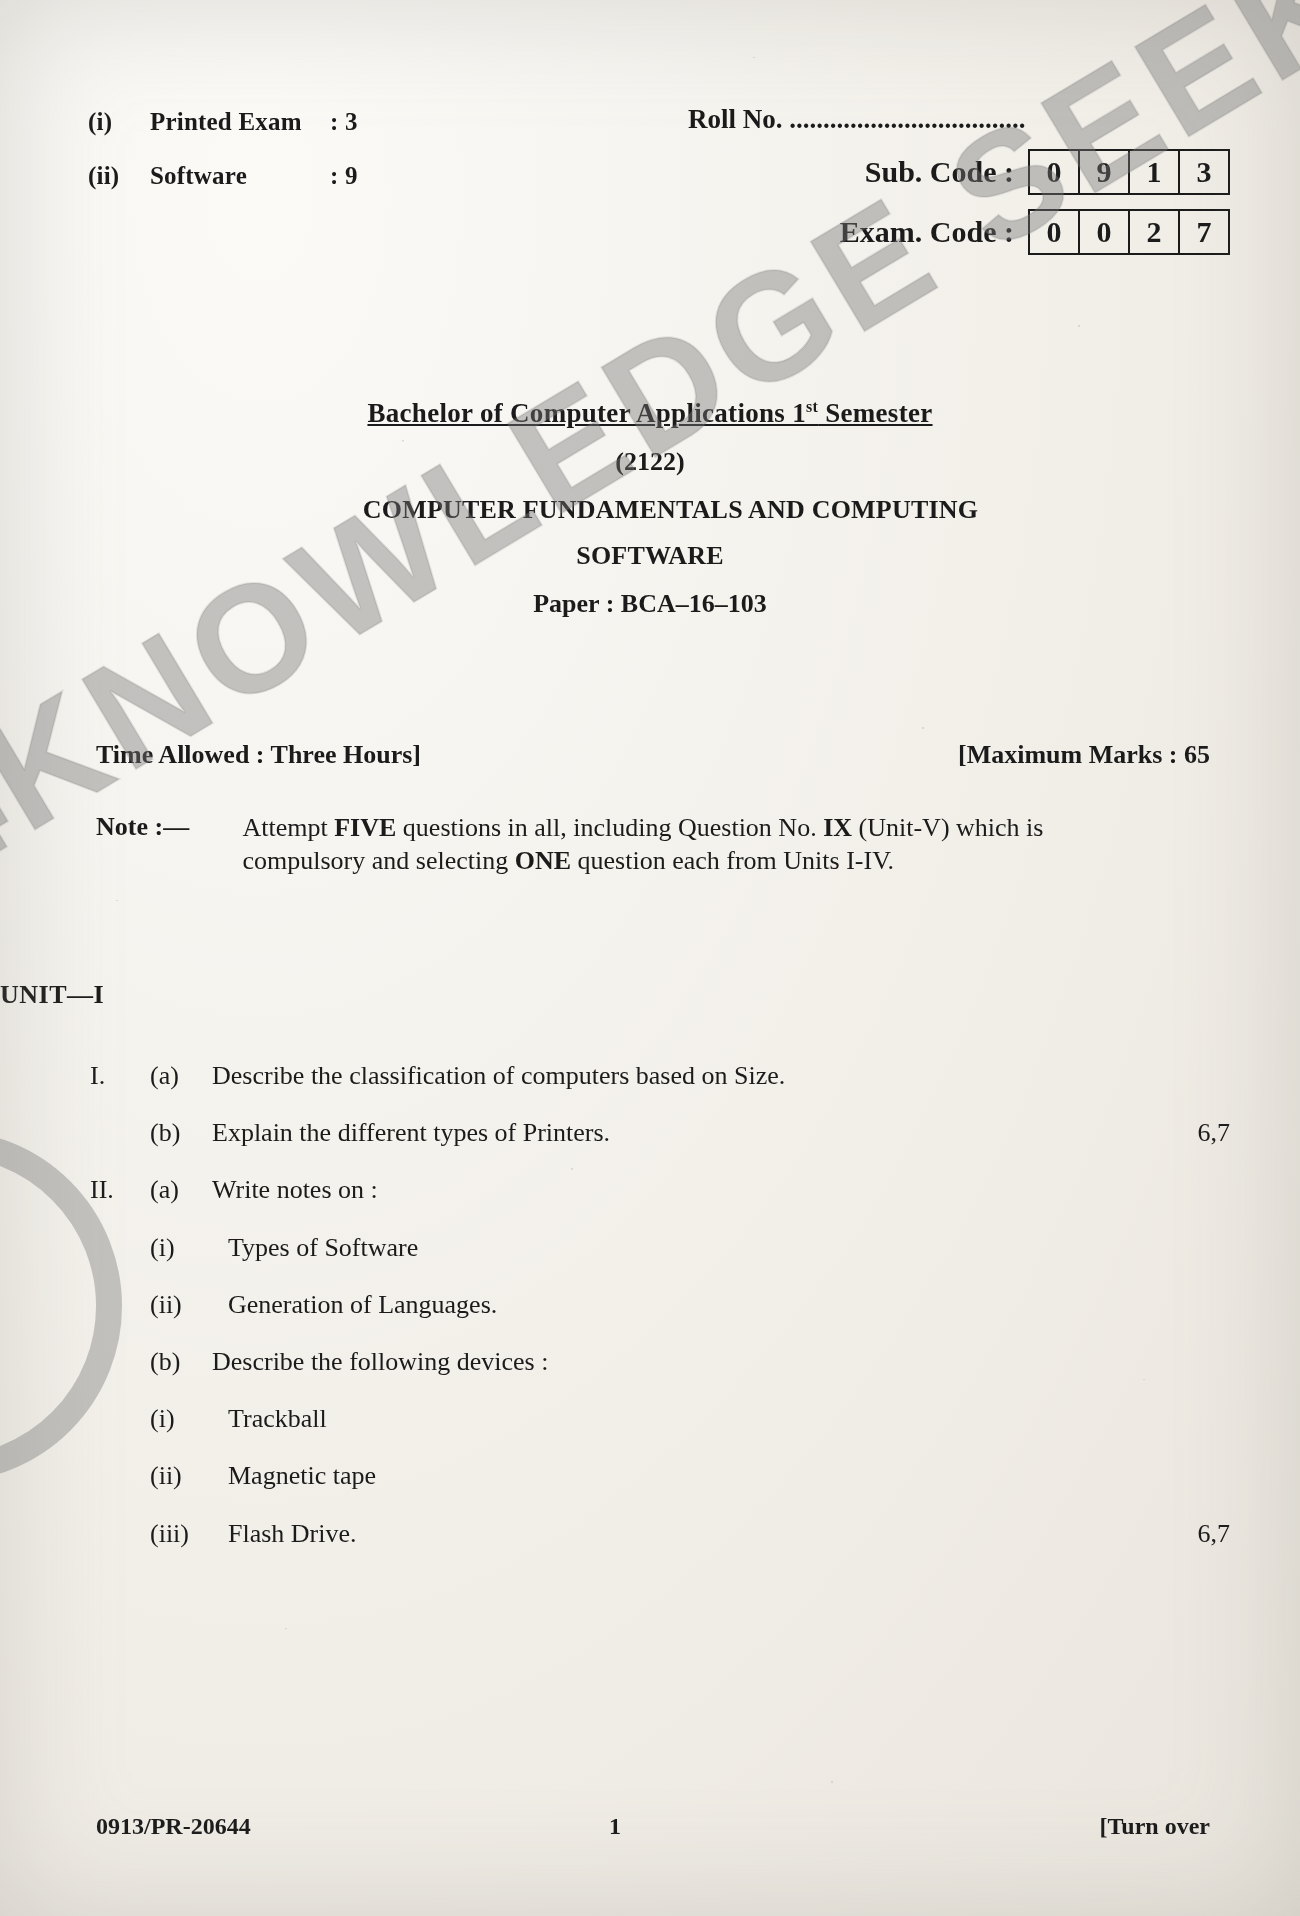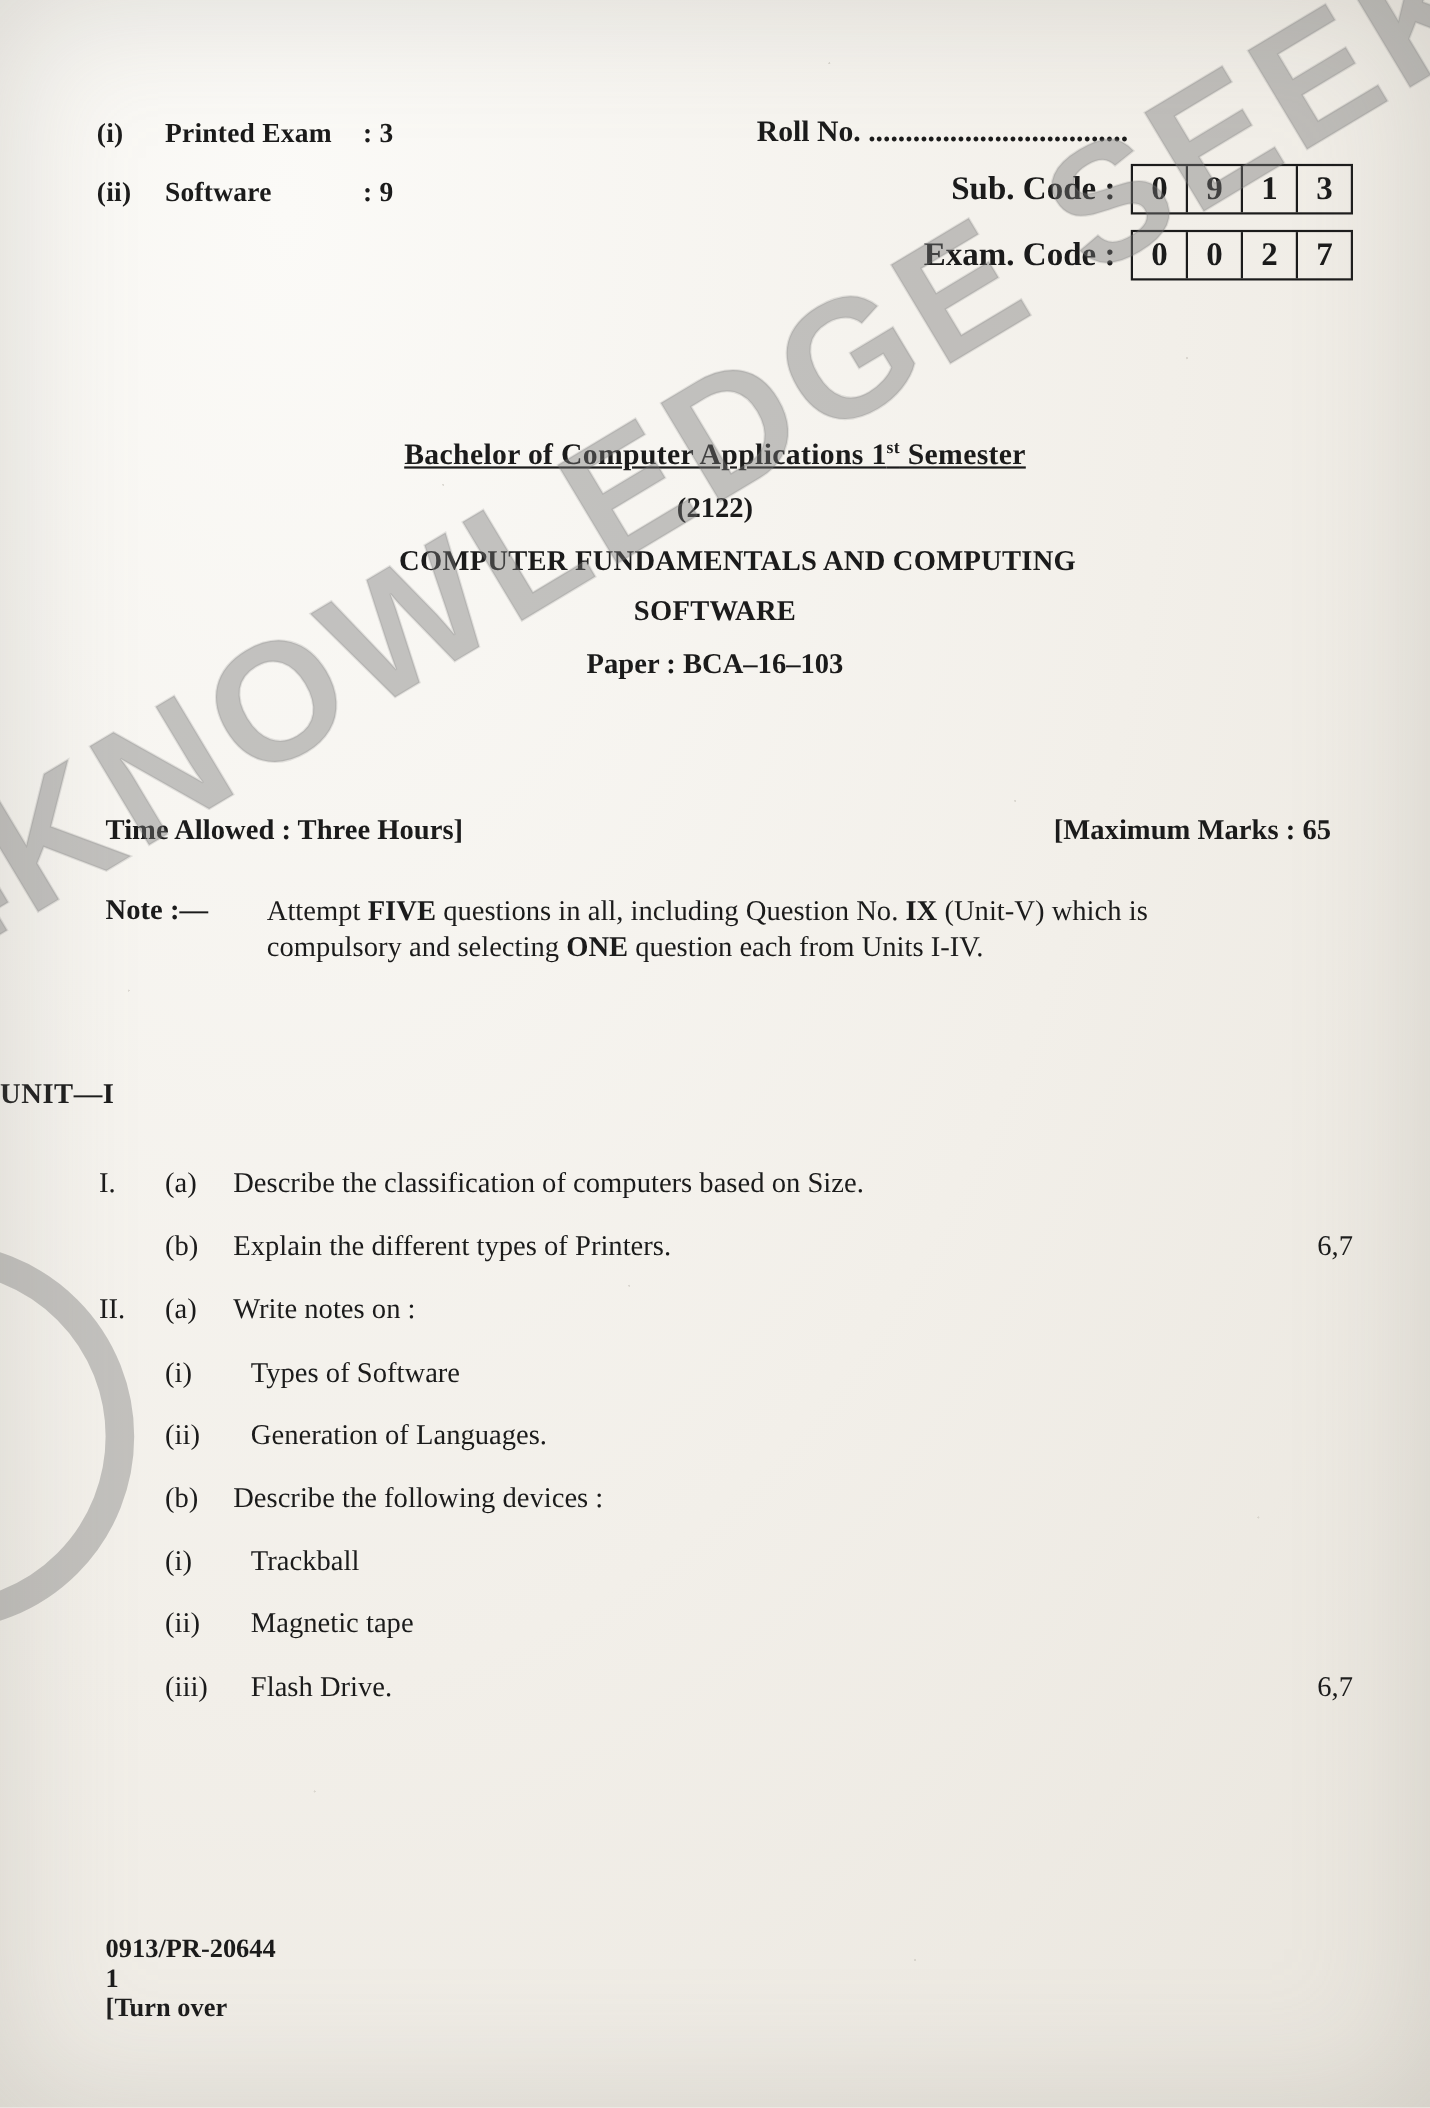--- a/index.html
+++ b/index.html
@@ -224,21 +224,20 @@
   
   .footer {
     position: absolute;
     bottom: 76px;
     left: 96px;
     right: 90px;
     display: flex;
     align-items: baseline;
     font-size: 24px;
     font-weight: bold;
-    flex-direction: column;
   }
   .f-left { flex: none; }
   .f-center { flex: 1; text-align: center; padding-right: 120px; }
   .f-right { flex: none; }
 
   
   .watermark {
     position: absolute;
     left: -80px;
     top: 230px;

